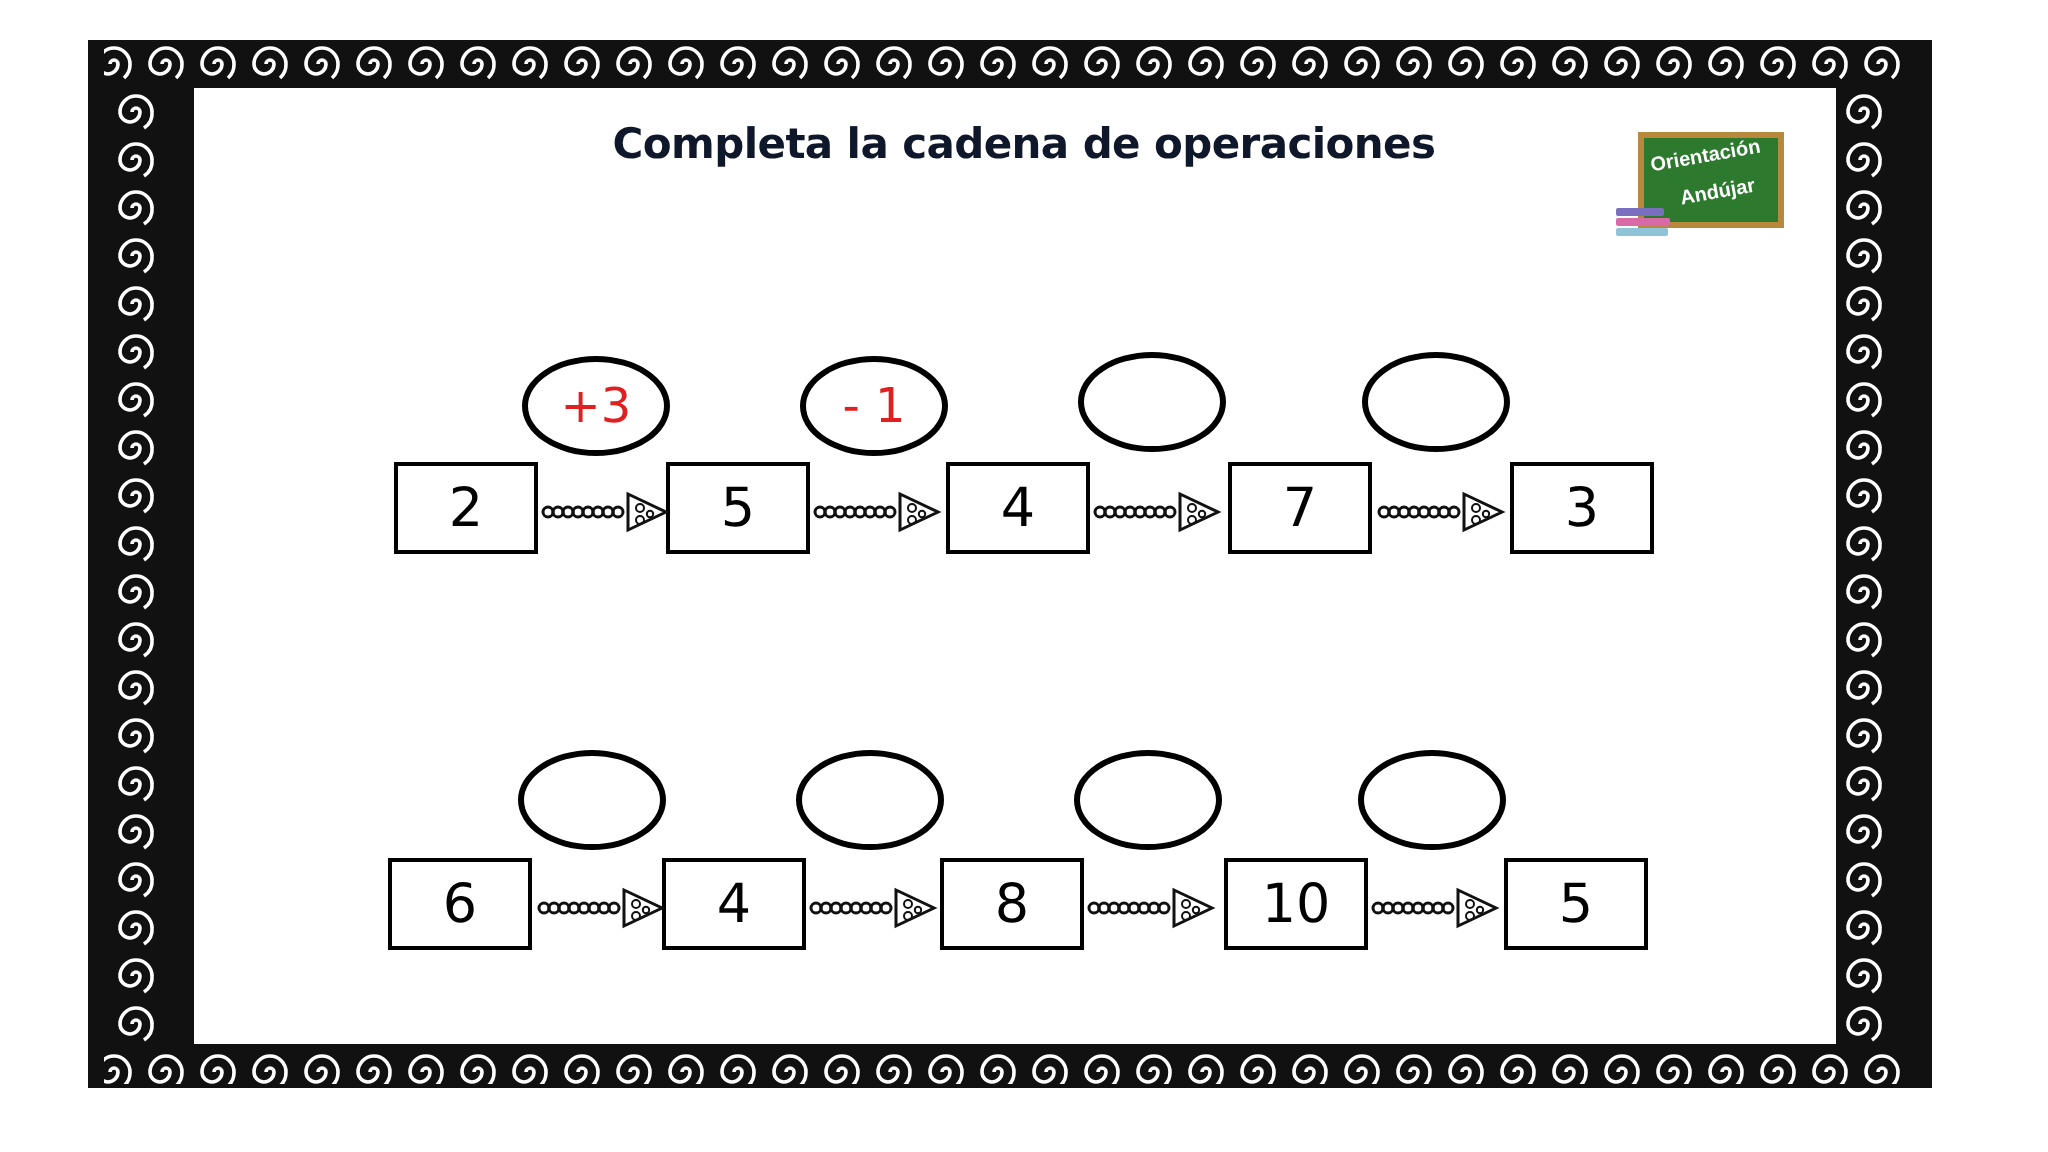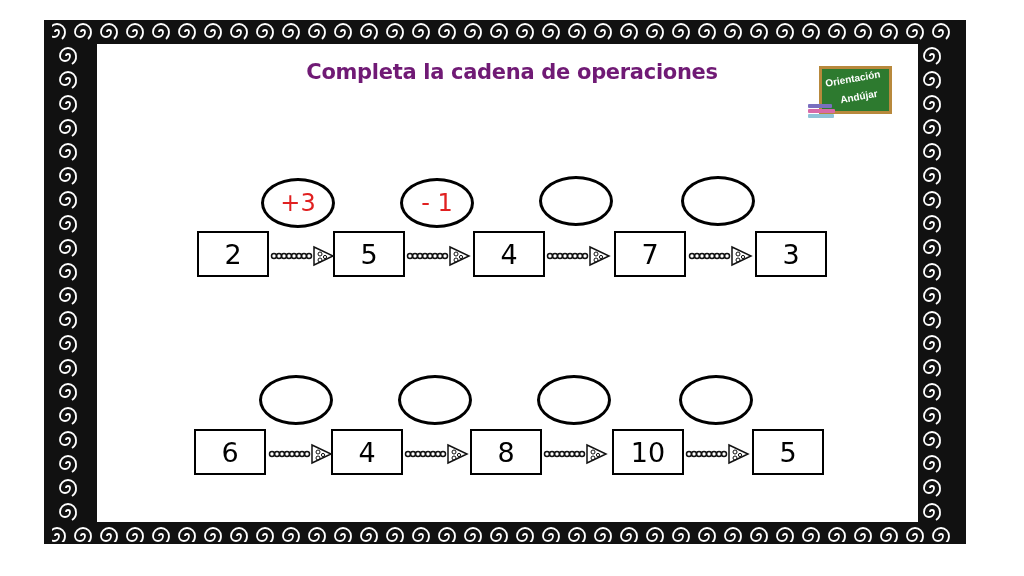--- a/index.html
+++ b/index.html
@@ -1,20 +1,20 @@
 <!DOCTYPE html>
 <html><head>
 <meta charset="utf-8">
 <style>
   html, body { margin:0; padding:0; background:#ffffff; }
   body { width:1024px; height:576px; position:relative; overflow:hidden; font-family:"Liberation Sans", sans-serif; }
   .frame { position:absolute; left:44px; top:20px; width:922px; height:524px; background:#111; box-sizing:border-box; }
   .frame-pattern { position:absolute; inset:0; }
   .inner { position:absolute; left:97px; top:44px; width:821px; height:478px; background:#fff; }
-  .title { position:absolute; left:0; width:1024px; top:60px; text-align:center; font-family:"DejaVu Sans", sans-serif; font-weight:bold; font-size:21px; color:#701a75; letter-spacing:-0.3px; }
+  .title { position:absolute; left:0; width:1024px; top:60px; text-align:center; font-family:"DejaVu Sans", sans-serif; font-weight:bold; font-size:21px; color:#0f172a; letter-spacing:-0.3px; }
   .logo { position:absolute; left:808px; top:64px; width:86px; height:56px; }
   .board { position:absolute; left:11px; top:2px; width:73px; height:48px; background:#2d7a2f; border:3px solid #b8893c; box-sizing:border-box; }
   .board .l1 { position:absolute; left:3px; top:4px; font-size:10px; color:#fff; font-weight:bold; transform:rotate(-10deg); white-space:nowrap; }
   .board .l2 { position:absolute; left:18px; top:22px; font-size:10px; color:#fff; font-weight:bold; transform:rotate(-10deg); white-space:nowrap; }
   .books { position:absolute; left:0; top:40px; width:28px; height:14px; }
   .books div { height:4px; margin-bottom:1px; border-radius:1px; }
   .box { position:absolute; width:72px; height:46px; border:2.5px solid #000; box-sizing:border-box; background:#fff; display:flex; align-items:center; justify-content:center; font-size:27px; color:#000; font-family:"DejaVu Sans", sans-serif; }
   .oval { position:absolute; width:74px; height:50px; border:3px solid #000; border-radius:50%; box-sizing:border-box; background:#fff; display:flex; align-items:center; justify-content:center; font-size:24px; font-family:"DejaVu Sans", sans-serif; }
   .arrow { position:absolute; width:66px; height:22px; }
 </style>

